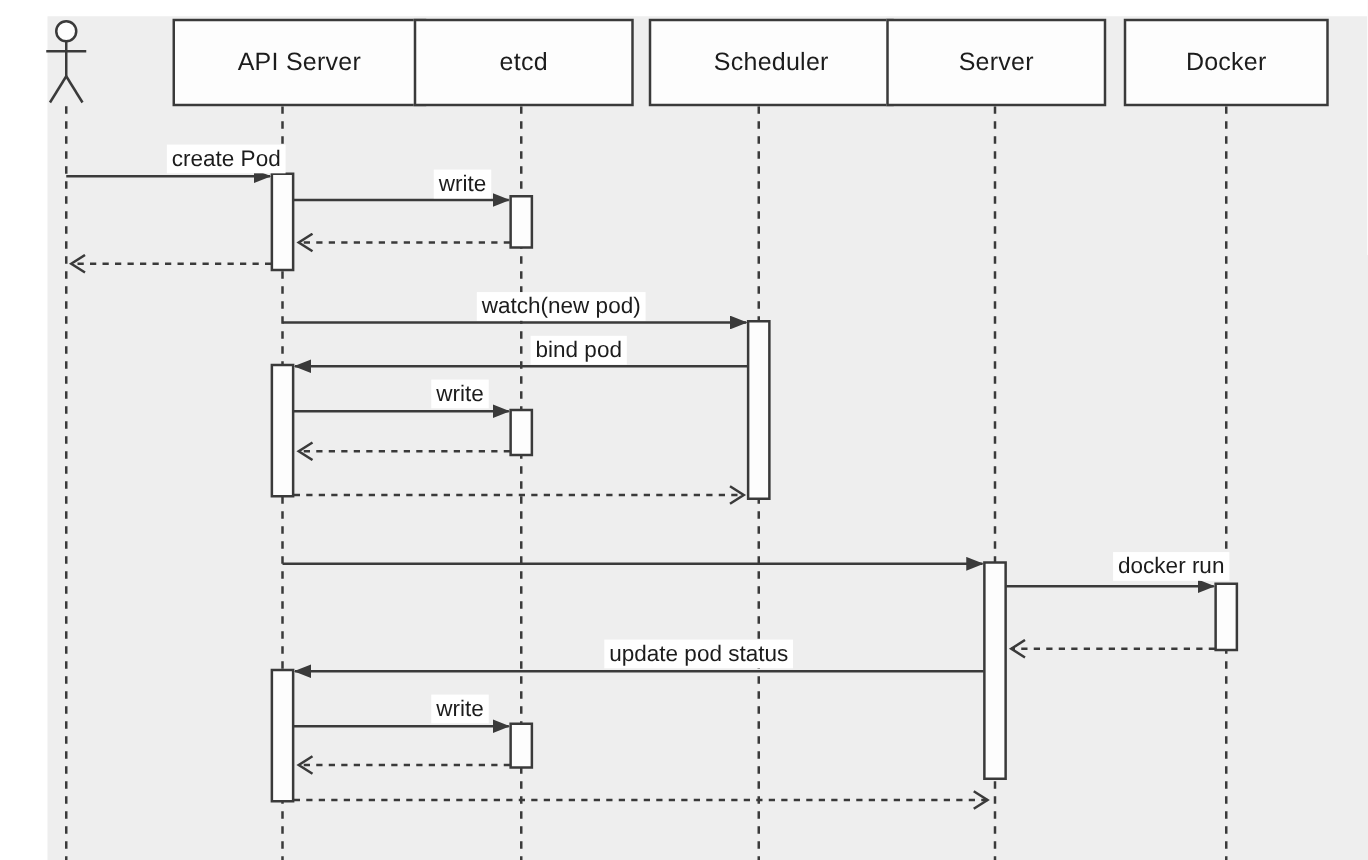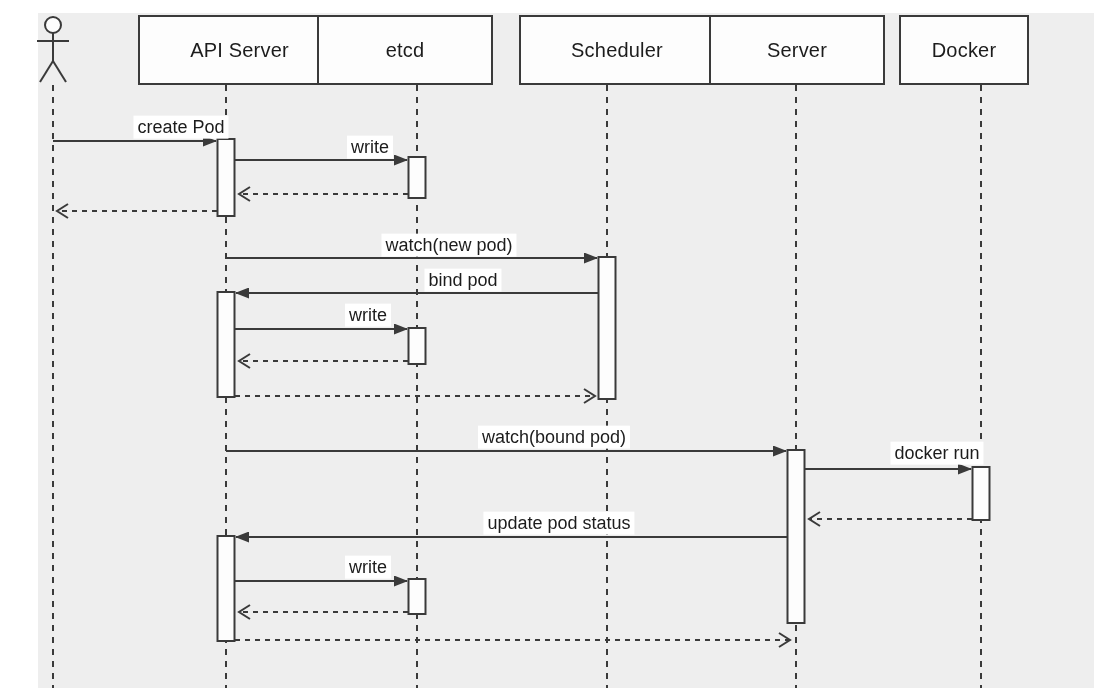--- a/index.html
+++ b/index.html
@@ -120,35 +120,34 @@
       <line x1="235" y1="396" x2="595" y2="396" marker-end="url(#mOpen)"></line>
       <line x1="972" y1="519" x2="809" y2="519" marker-end="url(#mOpen)"></line>
       <line x1="408" y1="612" x2="239" y2="612" marker-end="url(#mOpen)"></line>
       <line x1="235" y1="640" x2="790" y2="640" marker-end="url(#mOpen)"></line>
     </g>
   </svg>
 
   <div class="pbox" style="left:138px;width:203px;">
     <span>API Server</span>
   </div>
-  <div class="pbox" style="left:317px;width:176px;">
+  <div class="pbox" style="left:331px;width:176px;">
     <span>etcd</span>
   </div>
   <div class="pbox" style="left:519px;width:196px;">
     <span>Scheduler</span>
   </div>
   <div class="pbox" style="left:709px;width:176px;">
     <span>Server</span>
   </div>
-  <div class="pbox" style="left:899px;width:130px;">
+  <div class="pbox" style="left:899px;width:164px;">
     <span>Docker</span>
   </div>
 
   <div class="msg-label" style="left:133px;top:127px;">create Pod</div>
   <div class="msg-label" style="left:322px;top:147px;">write</div>
   <div class="msg-label" style="left:401px;top:245px;">watch(new pod)</div>
   <div class="msg-label" style="left:415px;top:280px;">bind pod</div>
   <div class="msg-label" style="left:320px;top:315px;">write</div>
-  <div class="msg-label" style="left:506px;top:437px;">watch(bound pod)</div>
   <div class="msg-label" style="left:889px;top:453px;text-align:center;">docker run</div>
   <div class="msg-label" style="left:511px;top:523px;text-align:right;">update pod status</div>
   <div class="msg-label" style="left:320px;top:567px;">write</div>
 </div>
 
 </body></html>

